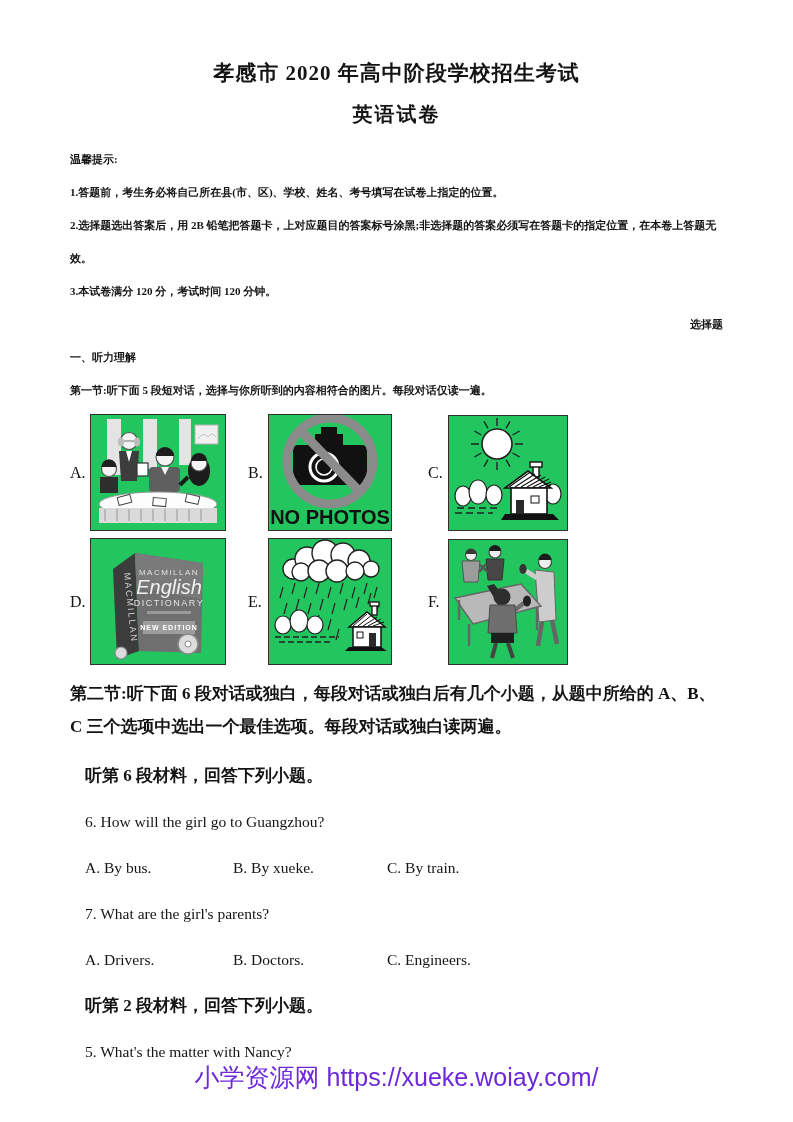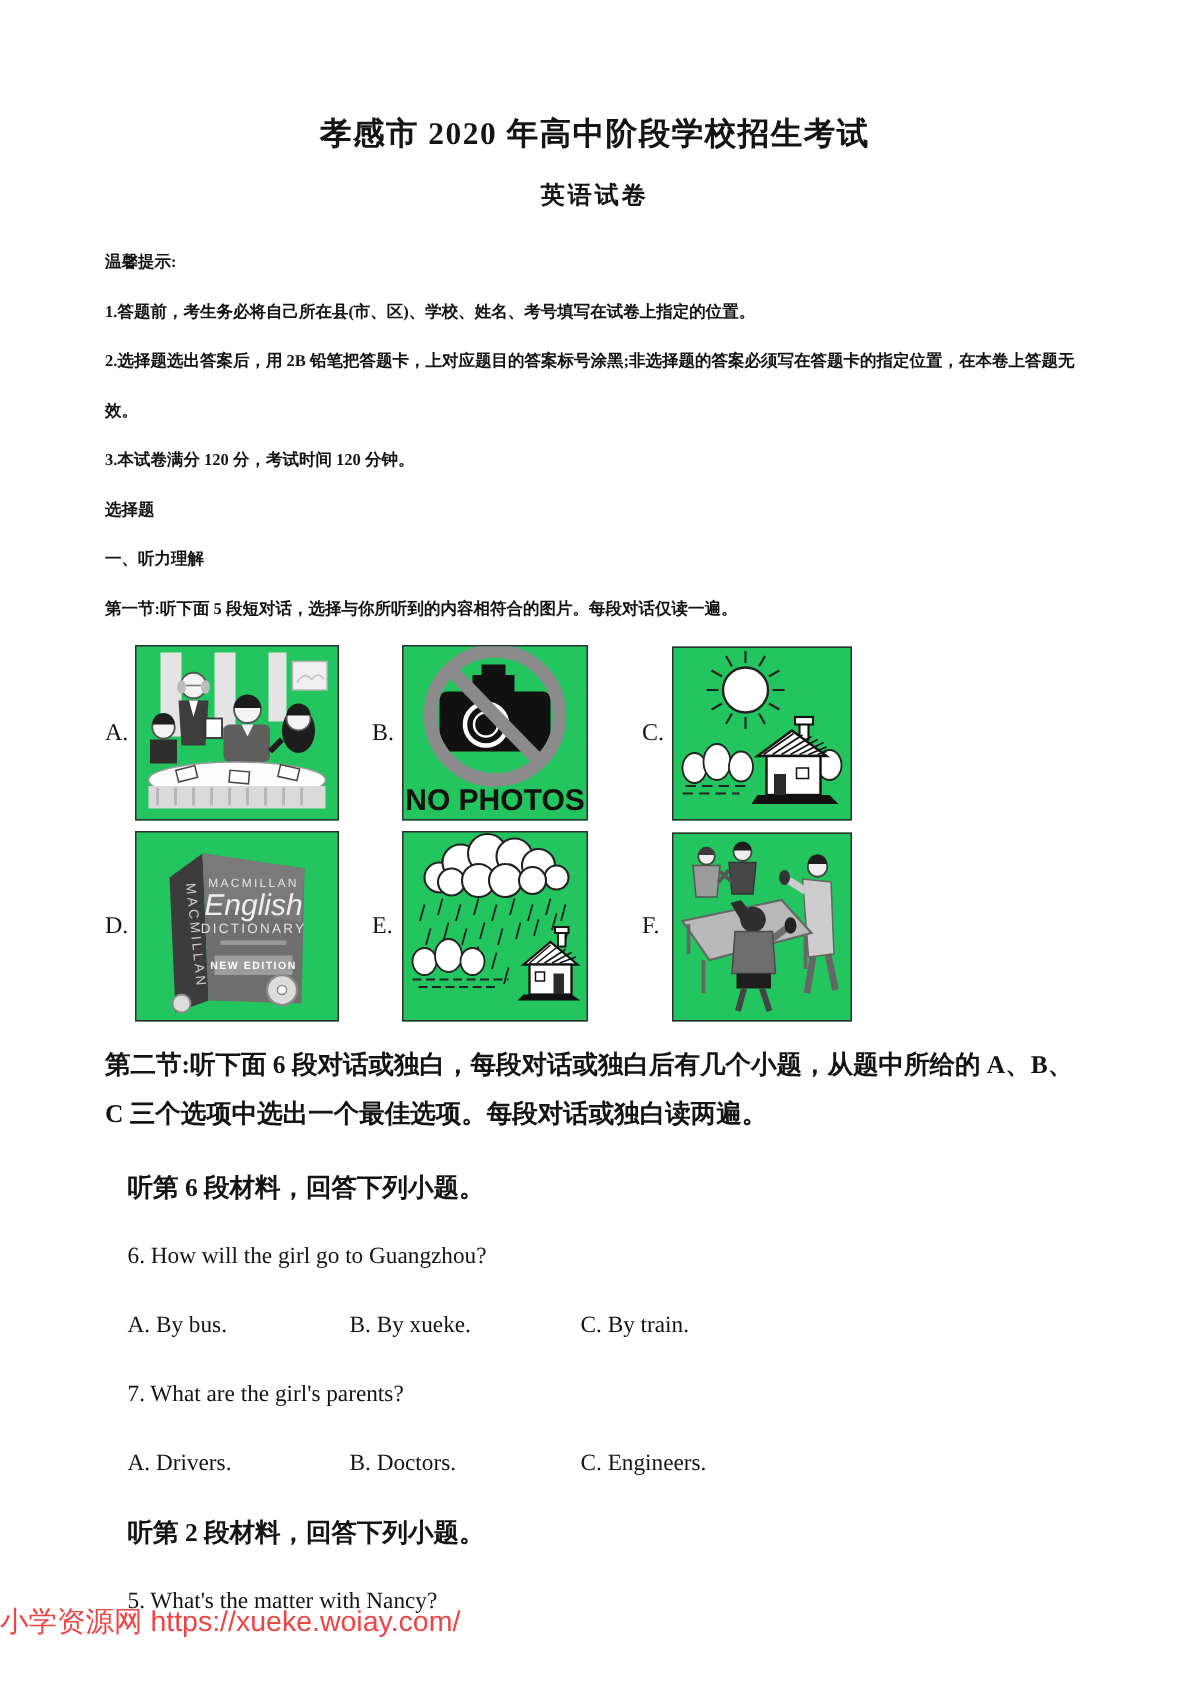--- a/index.html
+++ b/index.html
@@ -2,25 +2,25 @@
 <html><head>
 <meta charset="utf-8">
 <style>
   html,body{margin:0;padding:0;}
   body{
     width:793px;height:1122px;position:relative;background:#ffffff;
     font-family:"Liberation Serif", serif;color:#141414;
     -webkit-font-smoothing:antialiased;overflow:hidden;
   }
   .page{padding:60px 70px 0 70px;}
-  .title{font-size:21px;font-weight:bold;text-align:center;margin:16px;line-height:26px;letter-spacing:1px;}
-  .subtitle{font-size:16px;font-weight:bold;text-align:center;margin:16px 0 0 0;line-height:25px;letter-spacing:2px;}
+  .title{font-size:21px;font-weight:bold;text-align:center;margin:0;line-height:26px;letter-spacing:1px;}
+  .subtitle{font-size:20px;font-weight:bold;text-align:center;margin:16px 0 0 0;line-height:25px;letter-spacing:2px;}
   .cn-block p{margin:0;font-size:11px;font-weight:bold;line-height:33px;}
   .cn-block{margin-top:16px;}
-  .center{text-align:left;}
+  .center{text-align:right;}
   
   .pic-grid{margin-top:7px;}
   .pic-row{display:flex;align-items:center;}
   .pic-row + .pic-row{margin-top:7px;}
   .pic-item{display:flex;align-items:center;}
   .pic-item.m2{margin-left:22px;}
   .pic-item.m3{margin-left:36px;}
   .pic-label{width:20px;font-size:16px;flex:0 0 20px;}
   .pic-box{border:1.6px solid #2f2f2f;background:#22c55e;line-height:0;}
   svg text{font-family:"Liberation Sans", sans-serif;}
@@ -33,22 +33,22 @@
   
   .questions{margin-top:8px;}
   .questions p{margin:15px;line-height:31px;}
   .g-head{font-size:17px;font-weight:bold;margin-top:10px !important;}
   .q{font-size:15.5px;margin-top:13px !important;}
   .opts{font-size:15.5px;margin-top:13px !important;}
   .opt{display:inline-block;}
   .w148{width:148px;}
   .w154{width:154px;}
   .footer{
-    position:absolute;left:0;bottom:28px;width:100%;text-align:left;
-    font-family:"Liberation Sans", sans-serif;font-size:19px;color:#ef4444;
+    position:absolute;left:0;bottom:28px;width:100%;text-align:center;
+    font-family:"Liberation Sans", sans-serif;font-size:25px;color:#6d28d9;
   }
 </style>
 </head>
 <body>
 
 <div class="page">
 
   <h1 class="title">孝感市 2020 年高中阶段学校招生考试</h1>
   <h2 class="subtitle">英语试卷</h2>
 

